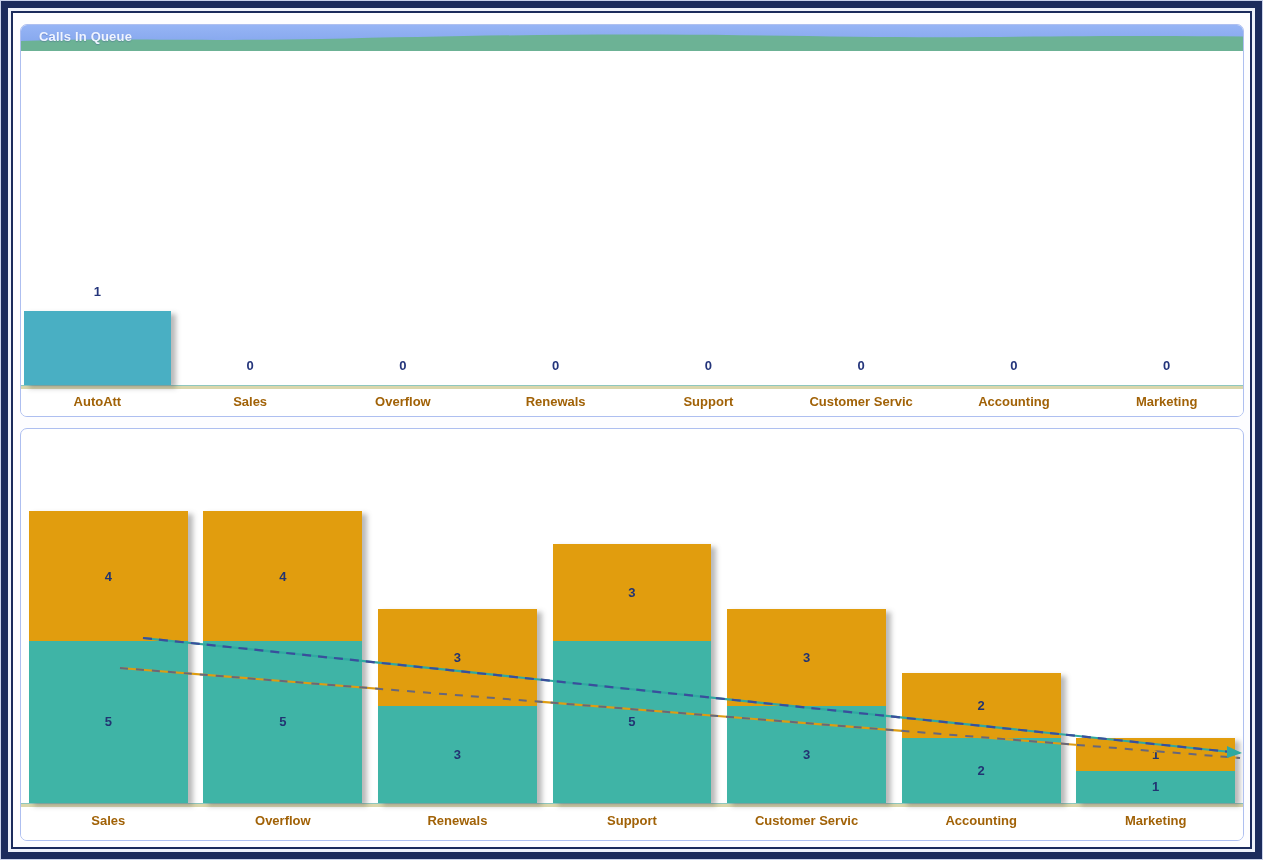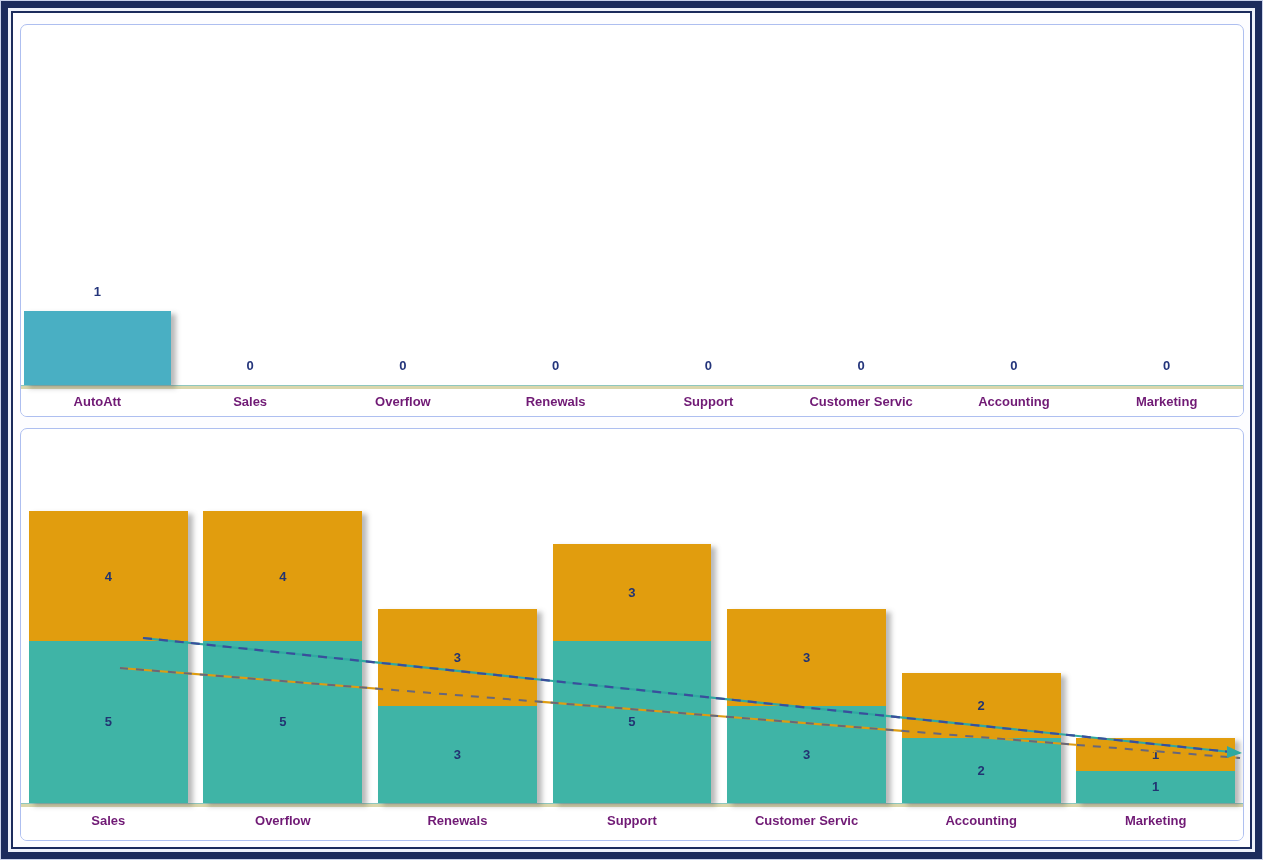--- a/index.html
+++ b/index.html
@@ -38,21 +38,21 @@
   .wave{position:absolute;left:0;bottom:0;width:100%;height:26px;z-index:1;}
   .chart-body{position:absolute;left:0;right:0;top:26px;bottom:0;background:#FFFFFF;}
   .axis{
     position:absolute;left:0;right:0;height:4px;
     background:linear-gradient(#8FC7BE 0 1px, #DAD7AC 1px 100%);
     z-index:0;
   }
   .slot{position:absolute;top:0;bottom:0;}
   .cat-label{
     position:absolute;left:0;right:0;text-align:center;
-    font-size:13px;font-weight:bold;color:#701a75;height:16px;line-height:16px;
+    font-size:13px;font-weight:bold;color:#a16207;height:16px;line-height:16px;
     white-space:nowrap;overflow:hidden;
   }
   .val-label{
     position:absolute;left:0;right:0;text-align:center;
     font-size:13px;font-weight:bold;color:#24357B;height:16px;line-height:16px;
   }
   .bar{
     position:absolute;
     box-shadow:5px 3px 5px rgba(100,100,100,.45);
     z-index:1;
@@ -65,20 +65,26 @@
   }
   .trend-svg{position:absolute;left:0;top:0;z-index:3;pointer-events:none;}
 </style>
 </head>
 <body>
 
 <div class="frame">
   <div class="content">
 
     <section class="panel" id="panel1">
+      <div class="panel-header">
+        <div class="panel-title">Calls In Queue</div>
+        <svg class="wave" viewBox="0 0 1220 26" preserveAspectRatio="none">
+          <path d="M0,16 C100,12.5 180,16.5 300,14 C420,11.5 520,9 640,9.5 C760,10 860,13 960,12 C1060,11 1140,10.5 1220,11.5 L1220,26 L0,26 Z" fill="#6CB295"></path>
+        </svg>
+      </div>
       <div class="chart-body" id="chart1">
           <div class="axis" style="top: 334px;"></div>
           <div class="slot" style="left: 0px; width: 152.75px;">
             <div class="bar" style="left: 2%; width: 96%; top: 260px; height: 74px; background: rgb(73, 175, 195);"></div>
             <div class="val-label" style="top: 233px;">1</div>
             <div class="cat-label" style="top: 343px;">AutoAtt</div>
           </div>
           <div class="slot" style="left: 152.75px; width: 152.75px;">
             <div class="val-label" style="top: 307px;">0</div>
             <div class="cat-label" style="top: 343px;">Sales</div>

